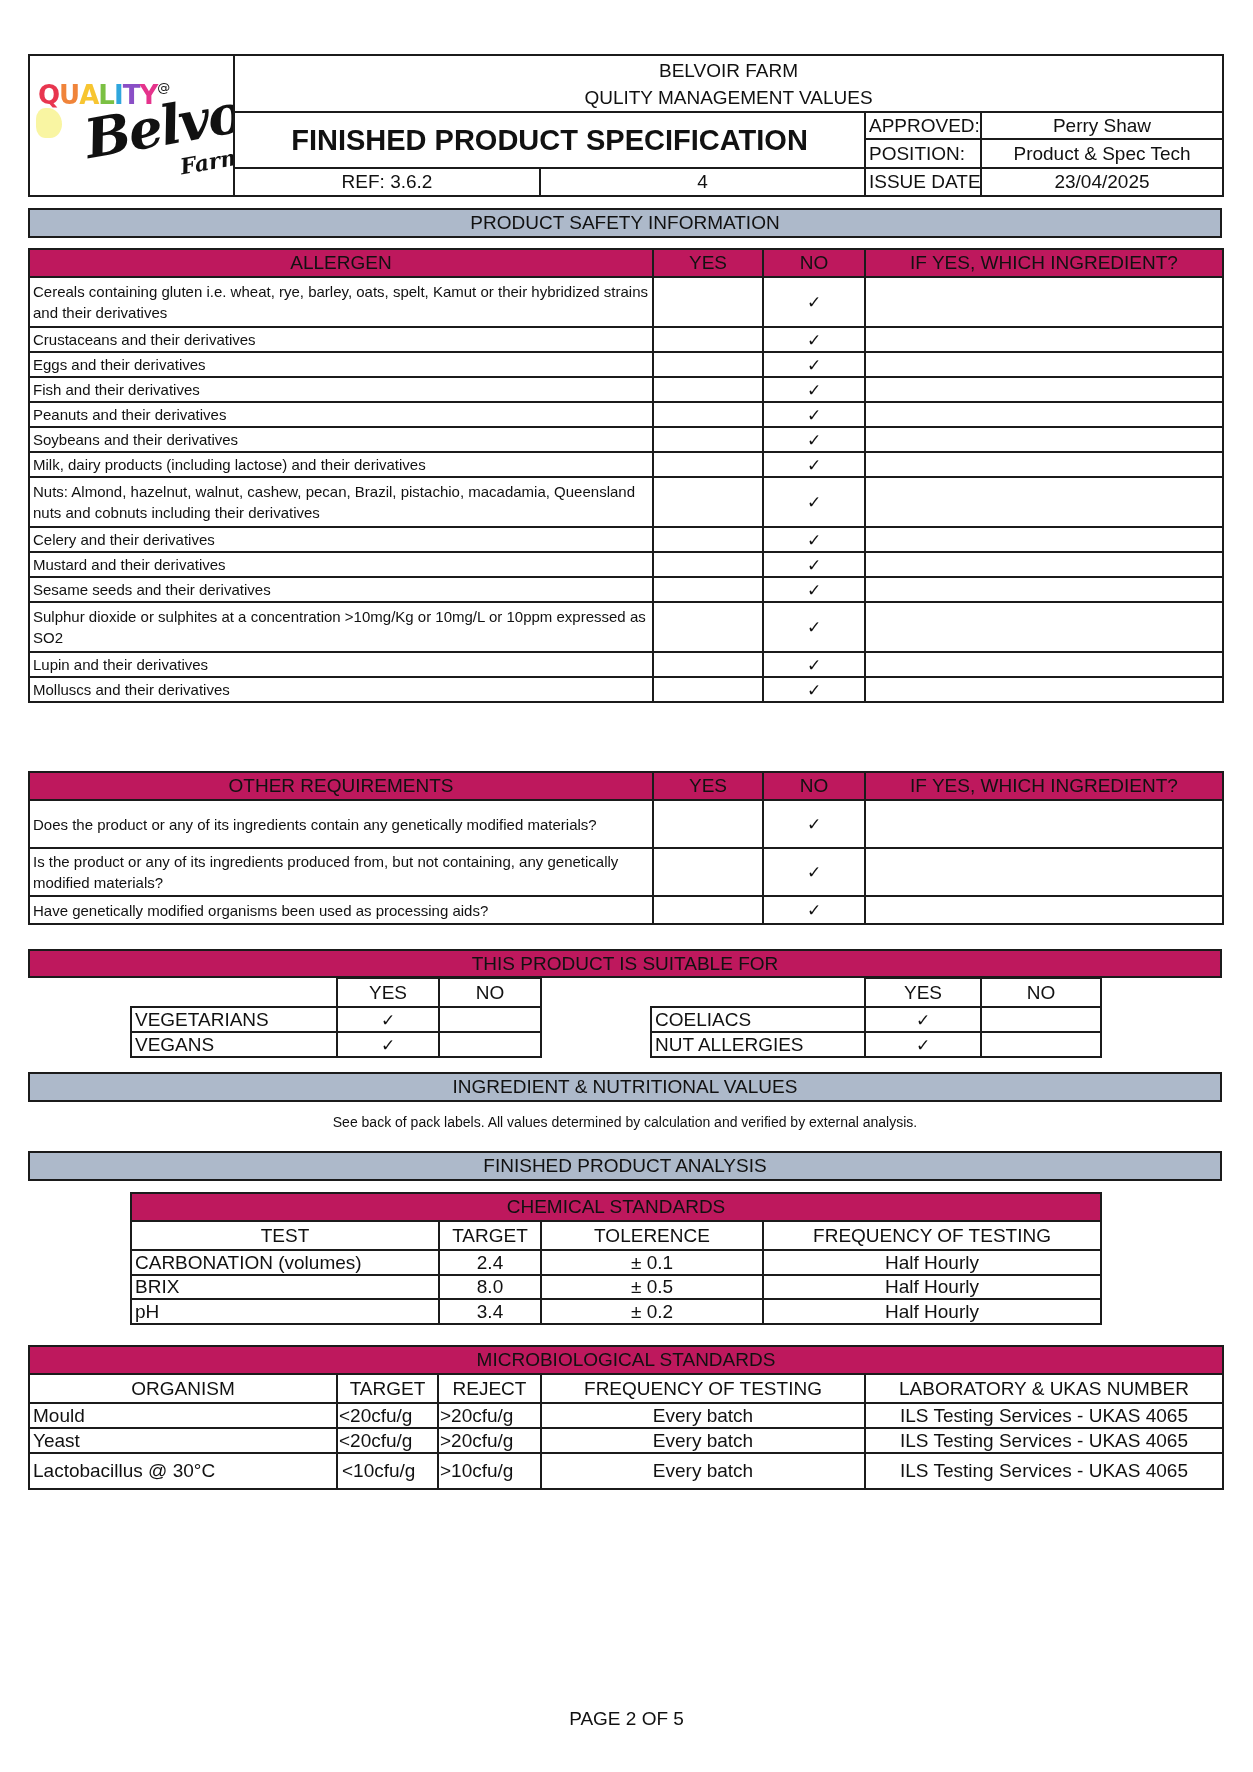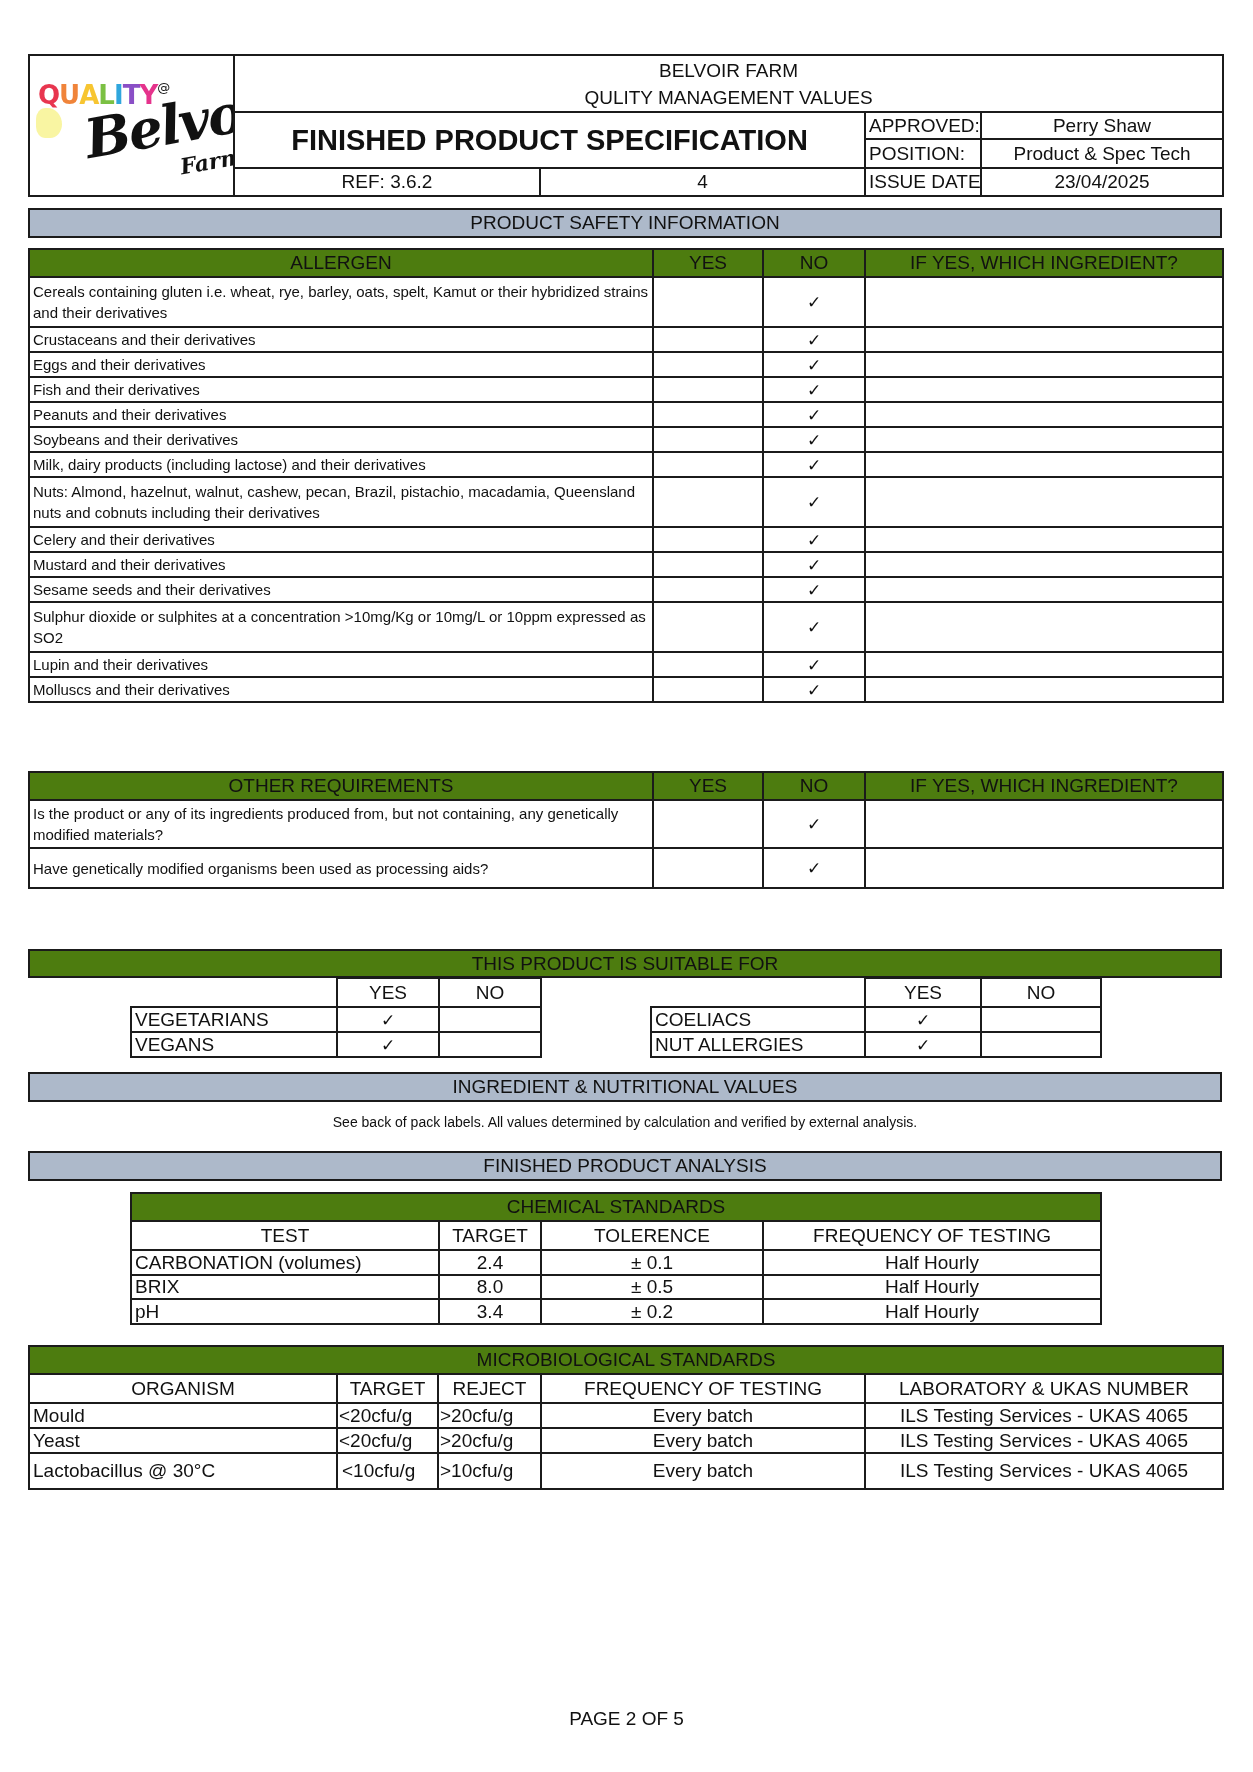--- a/index.html
+++ b/index.html
@@ -3,21 +3,21 @@
 <meta charset="utf-8">
 <style>
   * { box-sizing: border-box; margin: 0; padding: 0; }
   html, body { width: 1253px; height: 1772px; background: #ffffff; }
   body { position: relative; font-family: "Liberation Sans", "DejaVu Sans", sans-serif; color: #111; overflow: hidden; }
   table { border-collapse: collapse; table-layout: fixed; position: absolute; }
   td, th { border: 2px solid #1b1b1b; font-weight: normal; overflow: hidden; white-space: nowrap; }
   .c { text-align: center; }
   .l { text-align: left; padding-left: 3px; }
   .dark { background: #adb9ca; }
-  .light { background: #4d7c0f; }
+  .light { background: #be185d; }
   .f19 { font-size: 19px; }
   .f15 { font-size: 15px; }
   .wrap { white-space: normal; line-height: 24px; }
   .chk { font-size: 17px; font-family: "DejaVu Sans", sans-serif; }
 
   
   #hdr { left: 28px; top: 54px; width: 1194px; }
   .logo-cell { position: relative; }
   .logo-quality { position: absolute; left: 8px; top: 24px; font-family: "DejaVu Sans", sans-serif; font-weight: bold; font-size: 26px; letter-spacing: -1px; }
   .logo-quality span { display: inline-block; }
@@ -190,26 +190,32 @@
   <thead>
     <tr class="light" style="height:28px">
       <th class="c f19">OTHER REQUIREMENTS</th>
       <th class="c f19">YES</th>
       <th class="c f19">NO</th>
       <th class="c f19">IF YES, WHICH INGREDIENT?</th>
     </tr>
   </thead>
   <tbody id="other-body">
       <tr style="height: 48px;">
+        <td class="l f15 wrap" style="line-height:21px;">Does the product or any of its ingredients contain any genetically modified materials?</td>
+        <td class="c chk"></td>
+        <td class="c chk">✓</td>
+        <td class="l f15"></td>
+      </tr>
+      <tr style="height: 48px;">
         <td class="l f15 wrap" style="line-height:21px;">Is the product or any of its ingredients produced from, but not containing, any genetically modified materials?</td>
         <td class="c chk"></td>
         <td class="c chk">✓</td>
         <td class="l f15"></td>
       </tr>
-      <tr style="height: 40px;">
+      <tr style="height: 28px;">
         <td class="l f15">Have genetically modified organisms been used as processing aids?</td>
         <td class="c chk"></td>
         <td class="c chk">✓</td>
         <td class="l f15"></td>
       </tr>
     </tbody>
 </table>
 
 <div class="bar light" style="top:949px; height:29px; line-height:25px;">THIS PRODUCT IS SUITABLE FOR</div>
 

